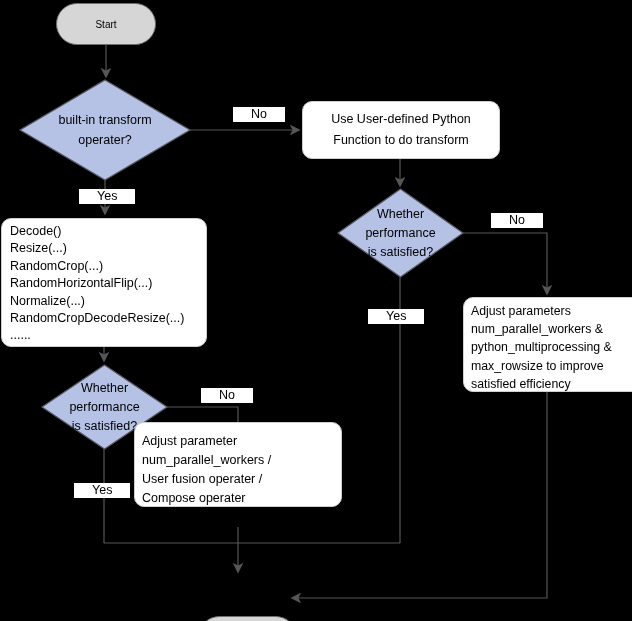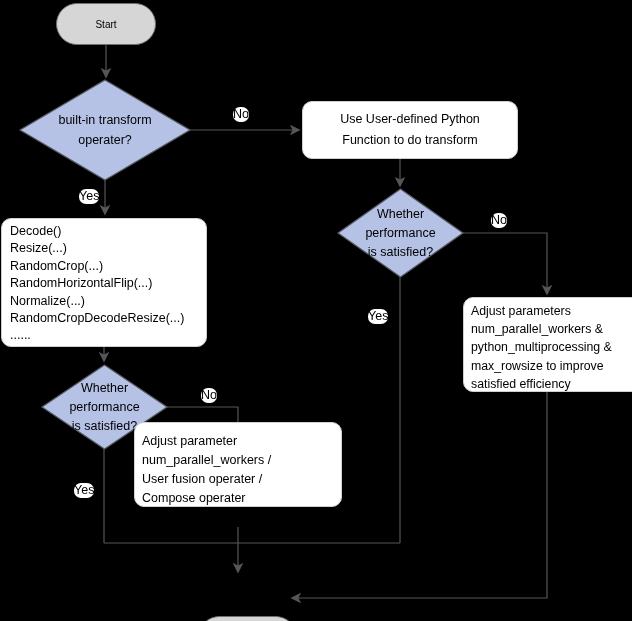--- a/index.html
+++ b/index.html
@@ -25,21 +25,21 @@
     border:1px solid var(--process_stroke,#cfcfcf);
     border-radius:10px;font-size:12.5px;
   }
   .process.left{align-items:flex-start;justify-content:flex-start;text-align:right;}
   .process .ln{white-space:nowrap;}
   .dtext{position:absolute;display:flex;flex-direction:column;align-items:center;
          justify-content:center;text-align:center;font-size:12.5px;line-height:20px;}
   .dtext.small{line-height:19px;}
   .chip{
     position:absolute;background:var(--label_bg,#fff);color:var(--text,#000);
-    font-size:12.5px;line-height:15px;padding:0 0;white-space:nowrap;border-radius:7px;
+    font-size:12.5px;line-height:15px;padding:0 18px;white-space:nowrap;
   }
 </style>
 </head>
 <body>
 
 <div id="canvas">
 
   <svg id="edges" width="632" height="621">
     <defs>
       <marker id="arrow" viewBox="0 0 10 10" refX="8.5" refY="5" markerWidth="9" markerHeight="9" orient="auto-start-reverse">
@@ -81,21 +81,21 @@
     <div>Whether</div>
     <div>performance</div>
     <div>is satisfied?</div>
   </div>
   <div class="dtext small" style="left:42px;top:365px;width:125px;height:84px;">
     <div>Whether</div>
     <div>performance</div>
     <div>is satisfied?</div>
   </div>
 
-  <div class="node process" style="left:302px;top:101px;width:216px;height:58px;line-height:21px;">
+  <div class="node process" style="left:302px;top:101px;width:198px;height:58px;line-height:21px;">
     <div class="ln">Use User-defined Python</div>
     <div class="ln">Function to do transform</div>
   </div>
 
   <div class="node process left" style="left:1px;top:218px;width:206px;height:129px;padding:4px 4px 0 8px;line-height:17.4px;">
     <div class="ln">Decode()</div>
     <div class="ln">Resize(...)</div>
     <div class="ln">RandomCrop(...)</div>
     <div class="ln">RandomHorizontalFlip(...)</div>
     <div class="ln">Normalize(...)</div>

